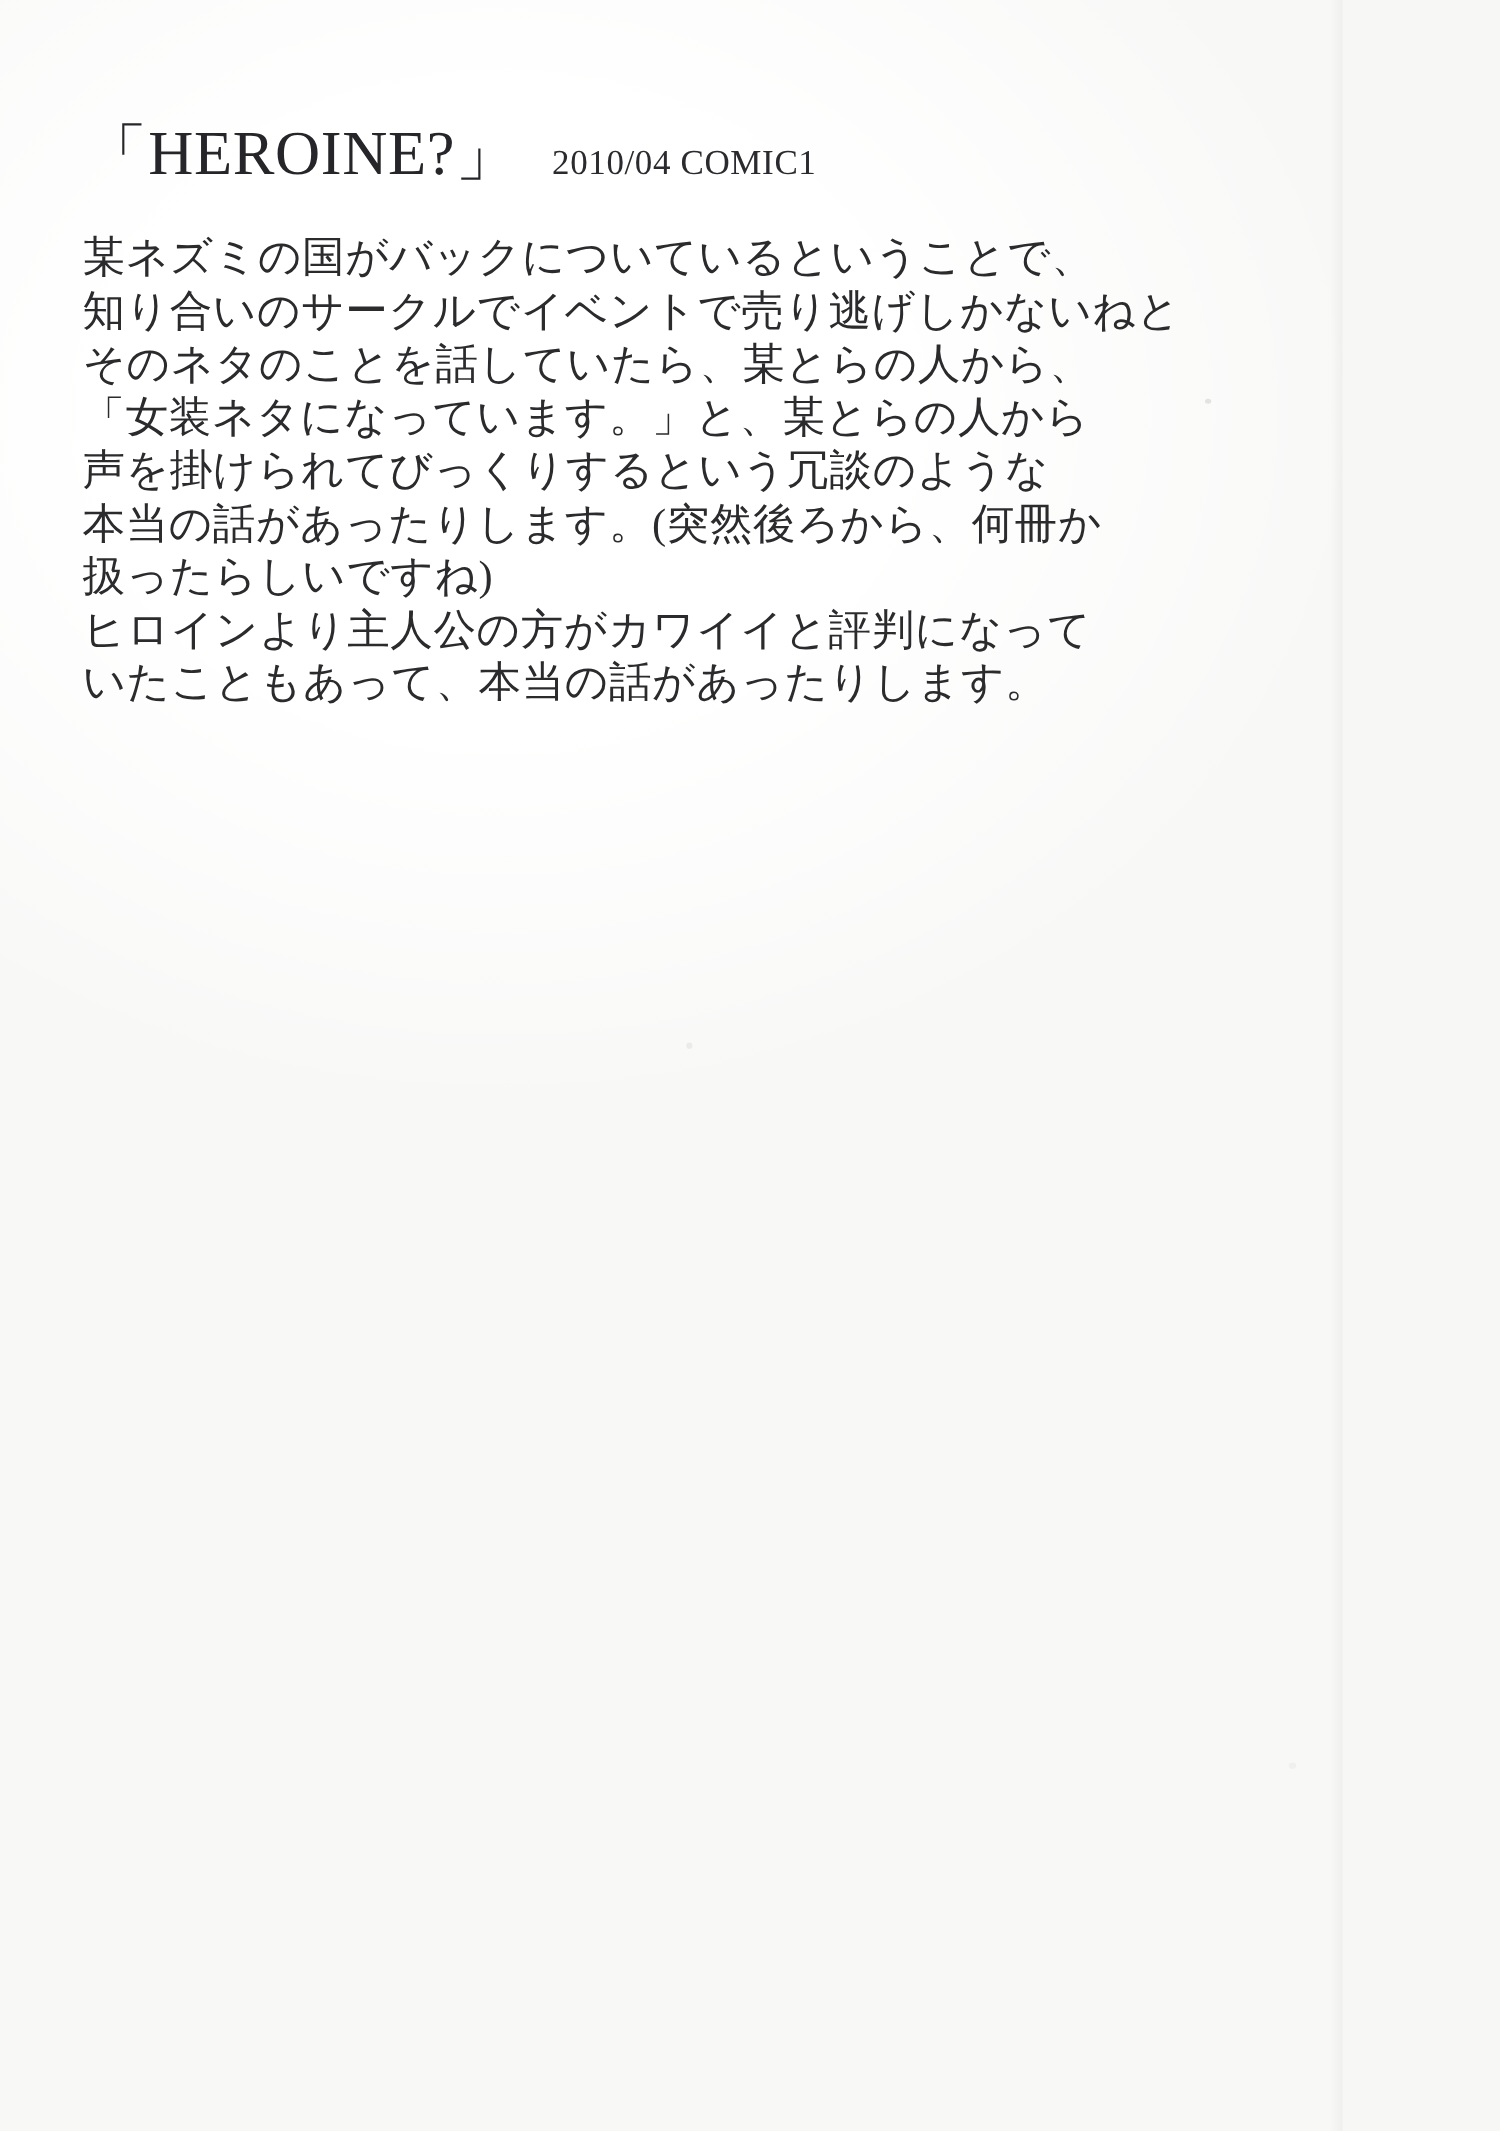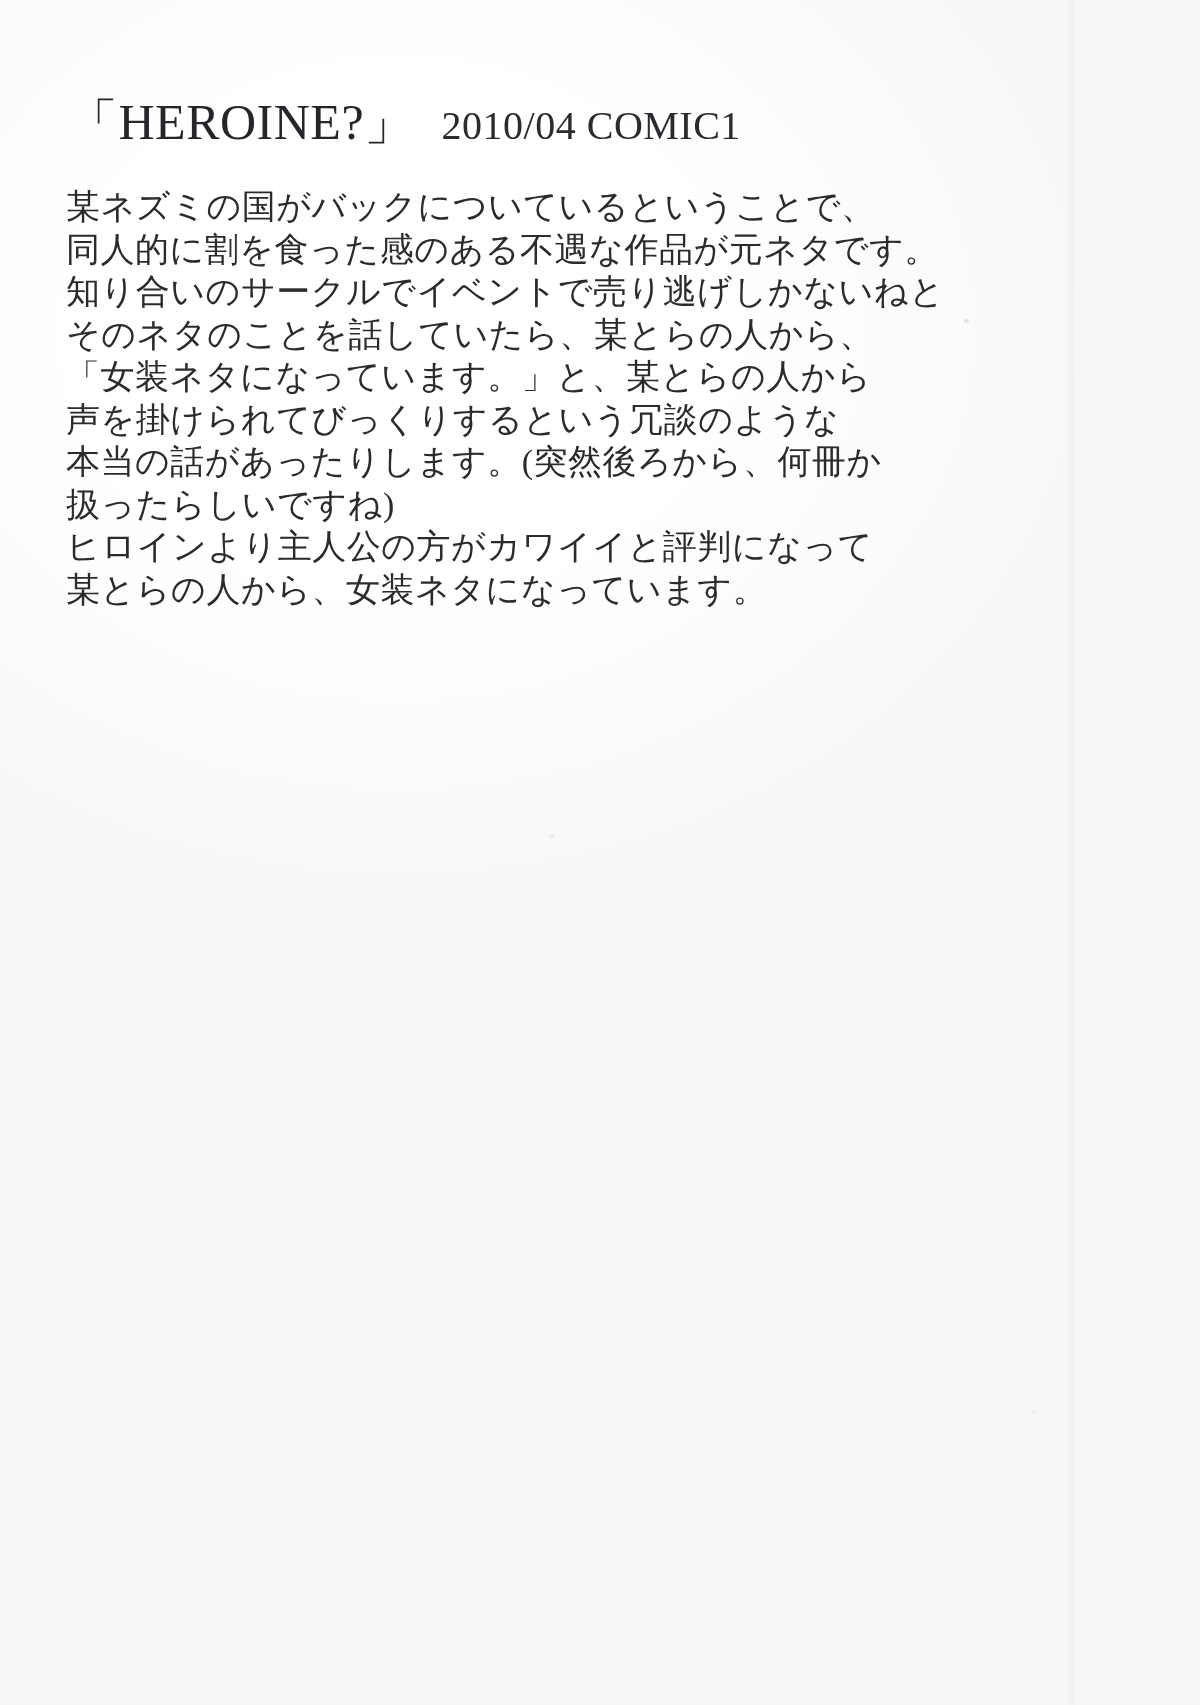--- a/index.html
+++ b/index.html
@@ -34,21 +34,21 @@
   }
   .title {
     margin: 0;
     font-size: 50px;
     font-weight: normal;
     line-height: 1;
     letter-spacing: 0.5px;
     color: #26262a;
   }
   .subtitle {
-    font-size: 40px;
+    font-size: 28px;
     line-height: 1;
     letter-spacing: 0.5px;
     color: #2b2b2f;
   }
   .body-text {
     position: absolute;
     left: 66px;
     top: 186px;
     width: 760px;
     color: #2b2b2e;
@@ -75,28 +75,27 @@
 
 <div class="page">
 
   <header class="title-row">
     <h1 class="title">「HEROINE?」</h1>
     <span class="subtitle">2010/04 COMIC1</span>
   </header>
 
   <main class="body-text">
     <p class="line">某ネズミの国がバックについているということで、</p>
-    <p class="line">同人的に割を食った感のある不遇な作品が元ネタです。</p>
     <p class="line">知り合いのサークルでイベントで売り逃げしかないねと</p>
     <p class="line">そのネタのことを話していたら、某とらの人から、</p>
     <p class="line">「女装ネタになっています。」と、某とらの人から</p>
     <p class="line">声を掛けられてびっくりするという冗談のような</p>
     <p class="line">本当の話があったりします。(突然後ろから、何冊か</p>
     <p class="line">扱ったらしいですね)</p>
     <p class="line">ヒロインより主人公の方がカワイイと評判になって</p>
-    <p class="line">某とらの人から、女装ネタになっています。</p>
+    <p class="line">いたこともあって、本当の話があったりします。</p>
   </main>
 
   <span class="speck s1"></span>
   <span class="speck s2"></span>
   <span class="speck s3"></span>
 
 </div>
 
 </body></html>

